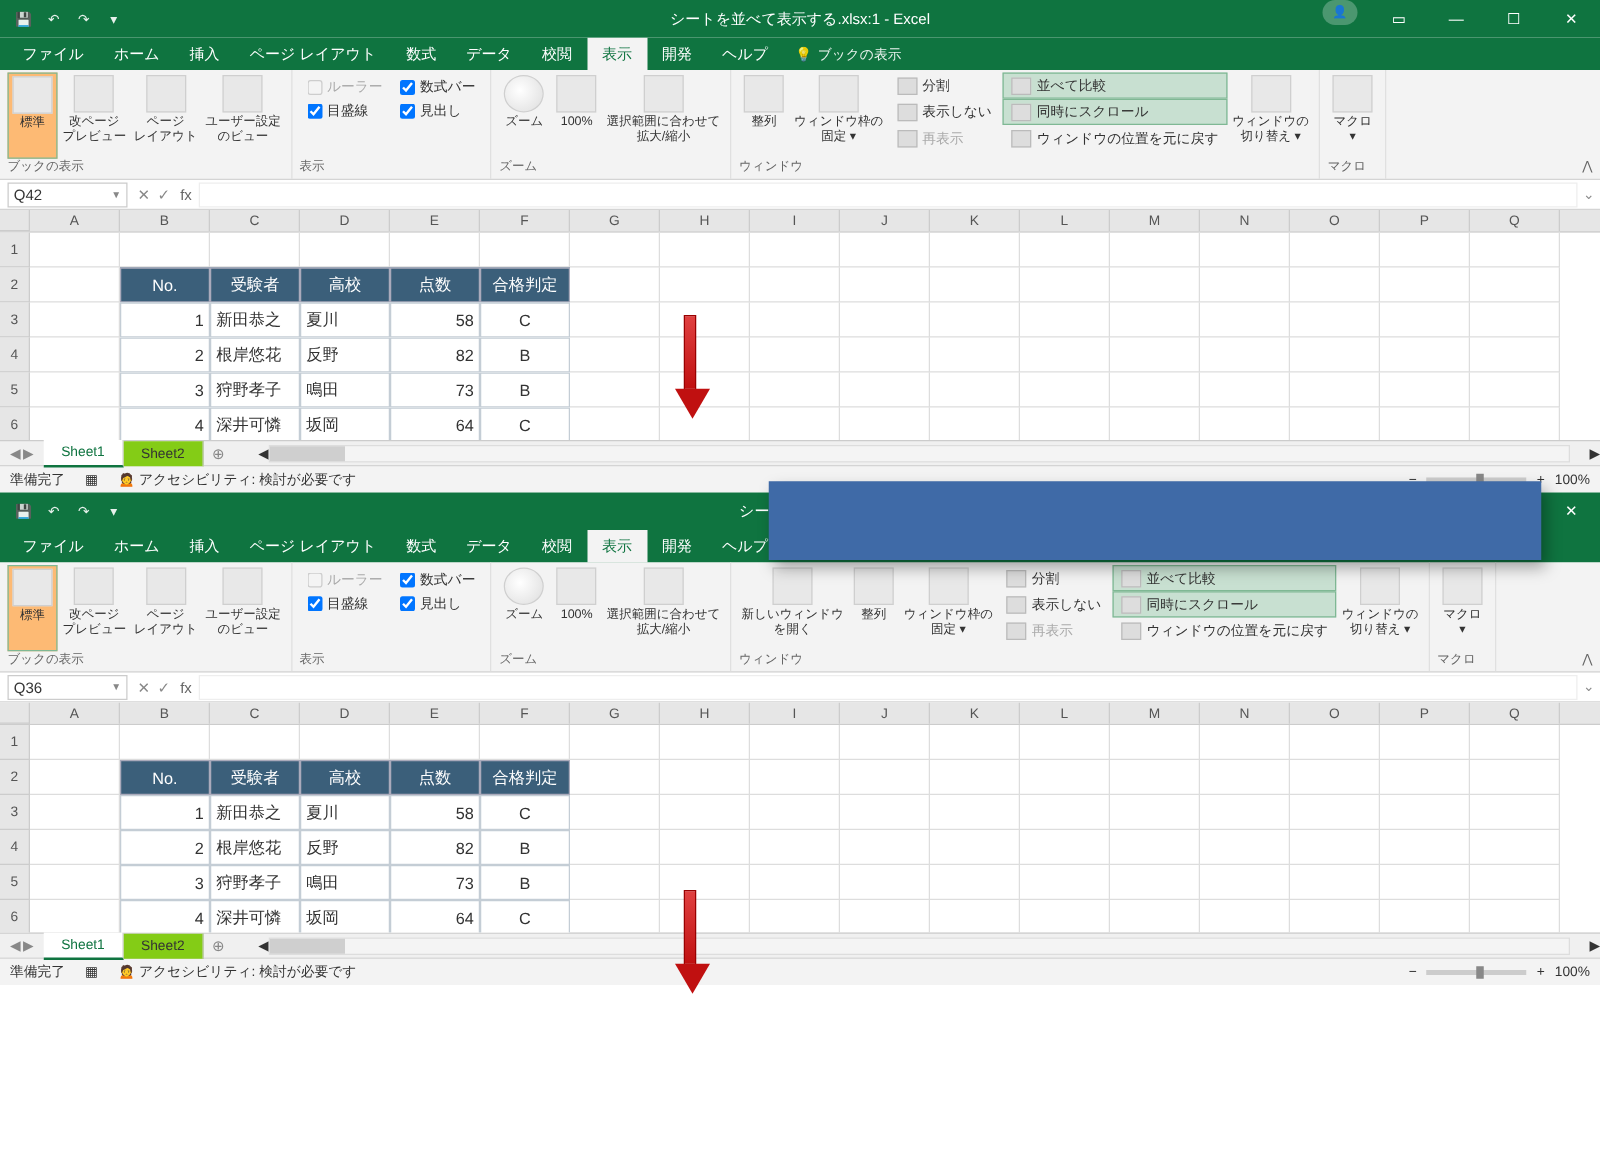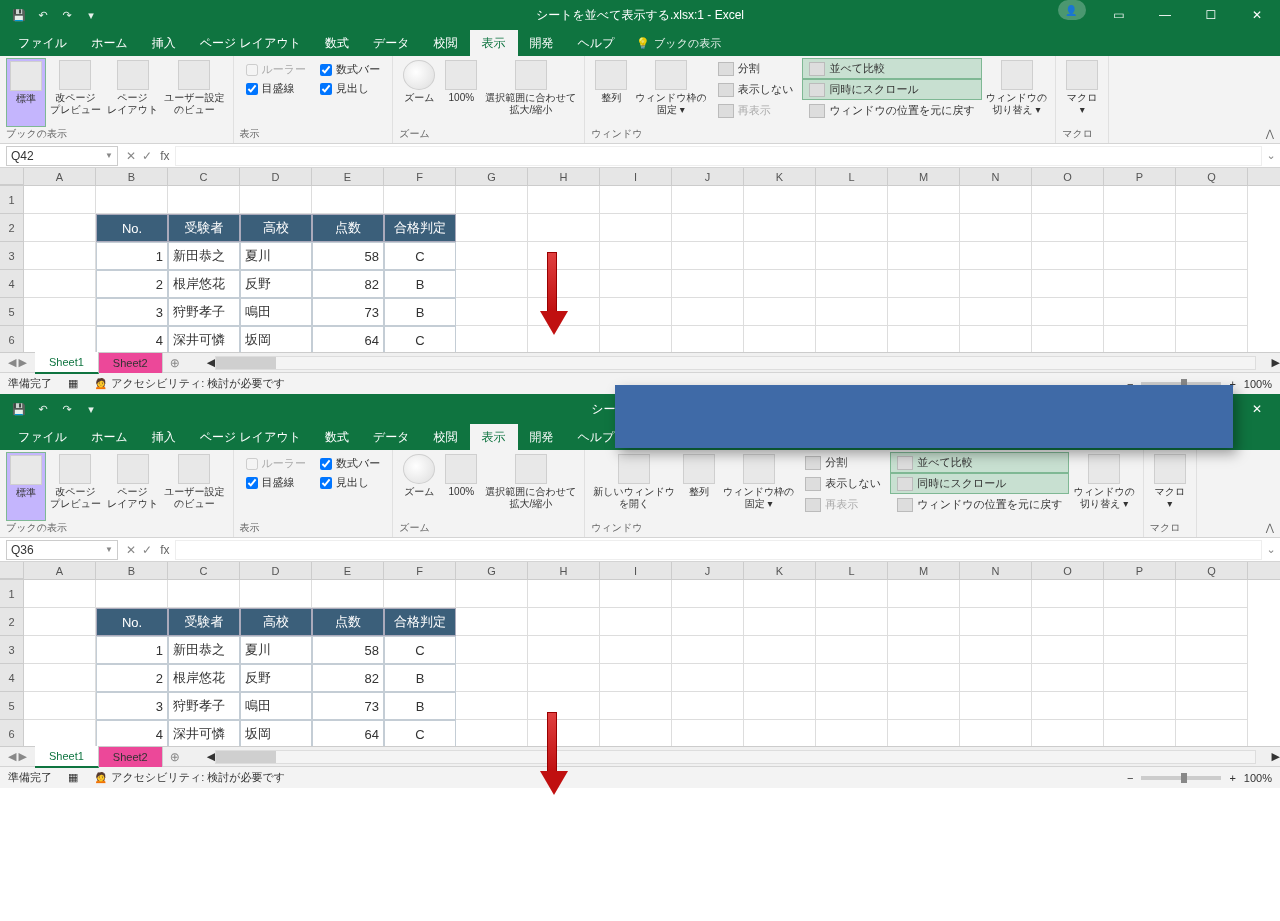--- a/index.html
+++ b/index.html
@@ -17,34 +17,34 @@
 .menubar { background: #0f7440; color: #fff; height: 26px; display: flex; padding-left: 6px; }
 .menu-tab { padding: 0 12px; line-height: 26px; font-size: 12px; }
 .menu-tab.active { background: #f3f3f3; color: #0f7440; }
 .tellme { display: flex; align-items: center; gap: 4px; padding: 0 10px; opacity: .9; }
 
 .ribbon { background: #f3f3f3; border-bottom: 1px solid #d4d4d4; height: 88px; display: flex; position: relative; }
 .group { display: flex; flex-direction: column; border-right: 1px solid #e0e0e0; padding: 2px 6px 0; }
 .group-body { display: flex; gap: 2px; flex: 1; }
 .group-label { text-align: left; font-size: 10px; color: #666; line-height: 14px; padding-bottom: 2px; }
 .vbtn { display: flex; flex-direction: column; align-items: center; justify-content: flex-start; padding: 2px 2px 0; min-width: 40px; font-size: 10px; text-align: center; line-height: 12px; gap: 2px; }
-.vbtn.active { background: #c4b5fd; border: 1px solid #7fb894; }
+.vbtn.active { background: #fdba74; border: 1px solid #7fb894; }
 .vbtn .ico { width: 32px; height: 30px; background: #e8e8e8; border: 1px solid #cfcfcf; }
 .vbtn .ico.zoom { border-radius: 50%; background: radial-gradient(circle at 40% 40%, #fff, #ddd); }
 .checks { display: flex; flex-direction: column; gap: 4px; padding: 4px 6px; font-size: 11px; }
 .chk { display: flex; align-items: center; gap: 4px; white-space: nowrap; }
 .chk input { width: 12px; height: 12px; }
 .stack-btns { display: flex; flex-direction: column; font-size: 11px; }
 .stack-btn { display: flex; align-items: center; gap: 4px; padding: 2px 6px; white-space: nowrap; border: 1px solid transparent; }
 .stack-btn.active { background: #c8e0d1; border: 1px solid #7fb894; }
 .sm-ico { width: 16px; height: 14px; background: #ddd; border: 1px solid #bbb; display: inline-block; }
 .collapse { position: absolute; right: 6px; bottom: 4px; font-size: 10px; color: #666; }
 
 .fxbar { background: #fff; border-bottom: 1px solid #d4d4d4; height: 24px; display: flex; align-items: center; }
-.namebox { width: 112px; border: 1px solid #ccc; height: 20px; margin-left: 6px; display: flex; align-items: center; padding: 0 4px; font-size: 12px; }
+.namebox { width: 96px; border: 1px solid #ccc; height: 20px; margin-left: 6px; display: flex; align-items: center; padding: 0 4px; font-size: 12px; }
 .namebox .dd { margin-left: auto; color: #888; font-size: 8px; }
 .fx-btns { display: flex; gap: 6px; margin: 0 8px; color: #888; font-size: 12px; }
 .fx-label { color: #666; margin-right: 6px; font-size: 12px; }
 .fx-input { flex: 1; border: 1px solid #eee; height: 20px; background: #fff; }
 .fx-expand { width: 18px; color: #888; text-align: center; }
 
 .grid-wrap { position: relative; height: 184px; overflow: hidden; }
 .colhdr-row { display: flex; height: 18px; background: #e6e6e6; border-bottom: 1px solid #ccc; }
 .corner { width: 24px; background: #e6e6e6; border-right: 1px solid #ccc; border-bottom: 1px solid #ccc; }
 .colhdr { width: 72px; text-align: center; font-size: 11px; line-height: 18px; border-right: 1px solid #ccc; color: #555; background: #e6e6e6; }
@@ -52,21 +52,21 @@
 .row { display: flex; height: 28px; }
 .rowhdr { width: 24px; text-align: center; font-size: 11px; line-height: 28px; background: #e6e6e6; border-right: 1px solid #ccc; border-bottom: 1px solid #ccc; color: #555; }
 .cell { width: 72px; border-right: 1px solid #ddd; border-bottom: 1px solid #ddd; font-size: 13px; display: flex; align-items: center; padding: 0 4px; }
 .tbl-hdr { background: #3b5f7a !important; color: #fff; justify-content: center; border: 1px solid #aab; }
 .tbl-cell { background: #fff; border: 1px solid #c4cdd5; }
 .tbl-cell.num { justify-content: flex-end; }
 .tbl-cell.ctr { justify-content: center; }
 
 .sheet-tabs { display: flex; align-items: center; height: 20px; background: #f0f0f0; border-top: 1px solid #ccc; }
 .nav-arrows { display: flex; gap: 2px; padding: 0 8px; color: #888; }
-.sheet-tab { padding: 0 14px; line-height: 20px; font-size: 11px; border-right: 1px solid #ccc; background: #ec4899; }
+.sheet-tab { padding: 0 14px; line-height: 20px; font-size: 11px; border-right: 1px solid #ccc; background: #84cc16; }
 .sheet-tab.active { background: #fff; border-bottom: 2px solid #0f7440; color: #0f7440; }
 .add-sheet { width: 24px; text-align: center; color: #888; font-size: 12px; }
 .hscroll { flex: 1; display: flex; align-items: center; margin-left: 20px; }
 .hscroll-track { flex: 1; height: 14px; background: #f4f4f4; border: 1px solid #ddd; position: relative; margin-right: 16px; }
 .hscroll-thumb { position: absolute; left: 0; width: 60px; height: 100%; background: #cfcfcf; }
 
 .statusbar { background: #f3f3f3; border-top: 1px solid #d4d4d4; height: 22px; display: flex; align-items: center; font-size: 11px; padding: 0 8px; gap: 16px; }
 .statusbar .zoom { margin-left: auto; display: flex; align-items: center; gap: 8px; }
 .zoom-slider { width: 80px; height: 4px; background: #ccc; position: relative; }
 .zoom-slider::after { content: ""; width: 6px; height: 10px; background: #888; position: absolute; left: 50%; top: -3px; }

